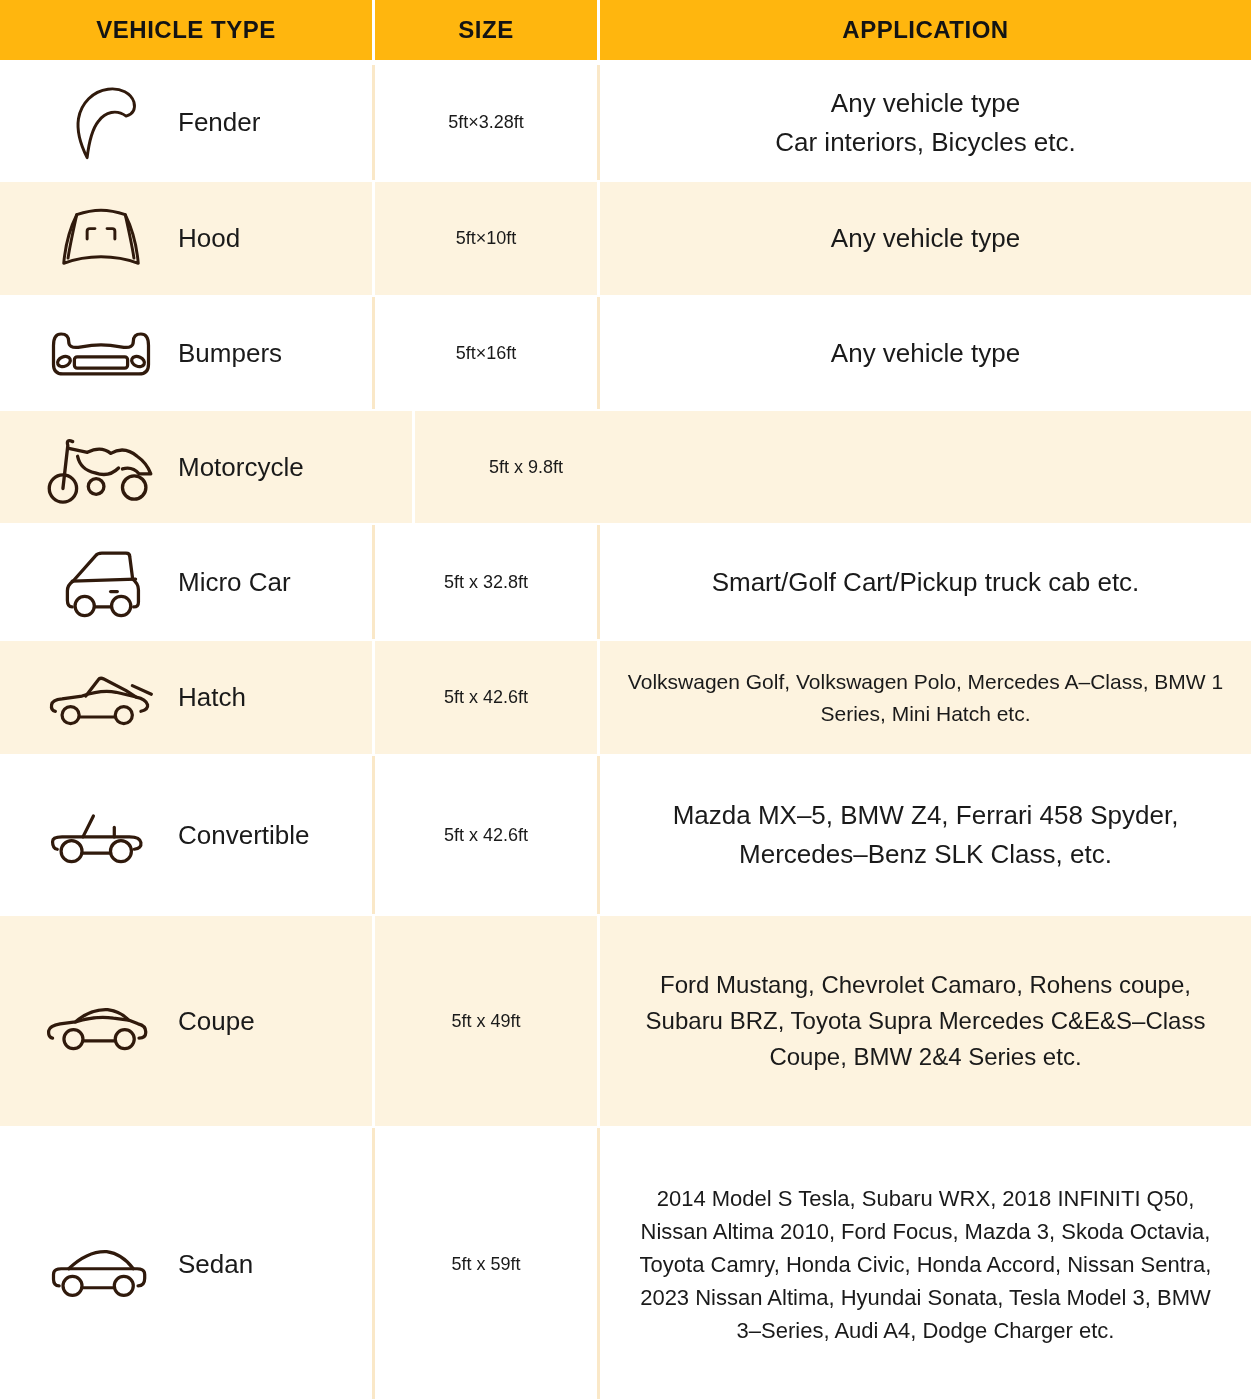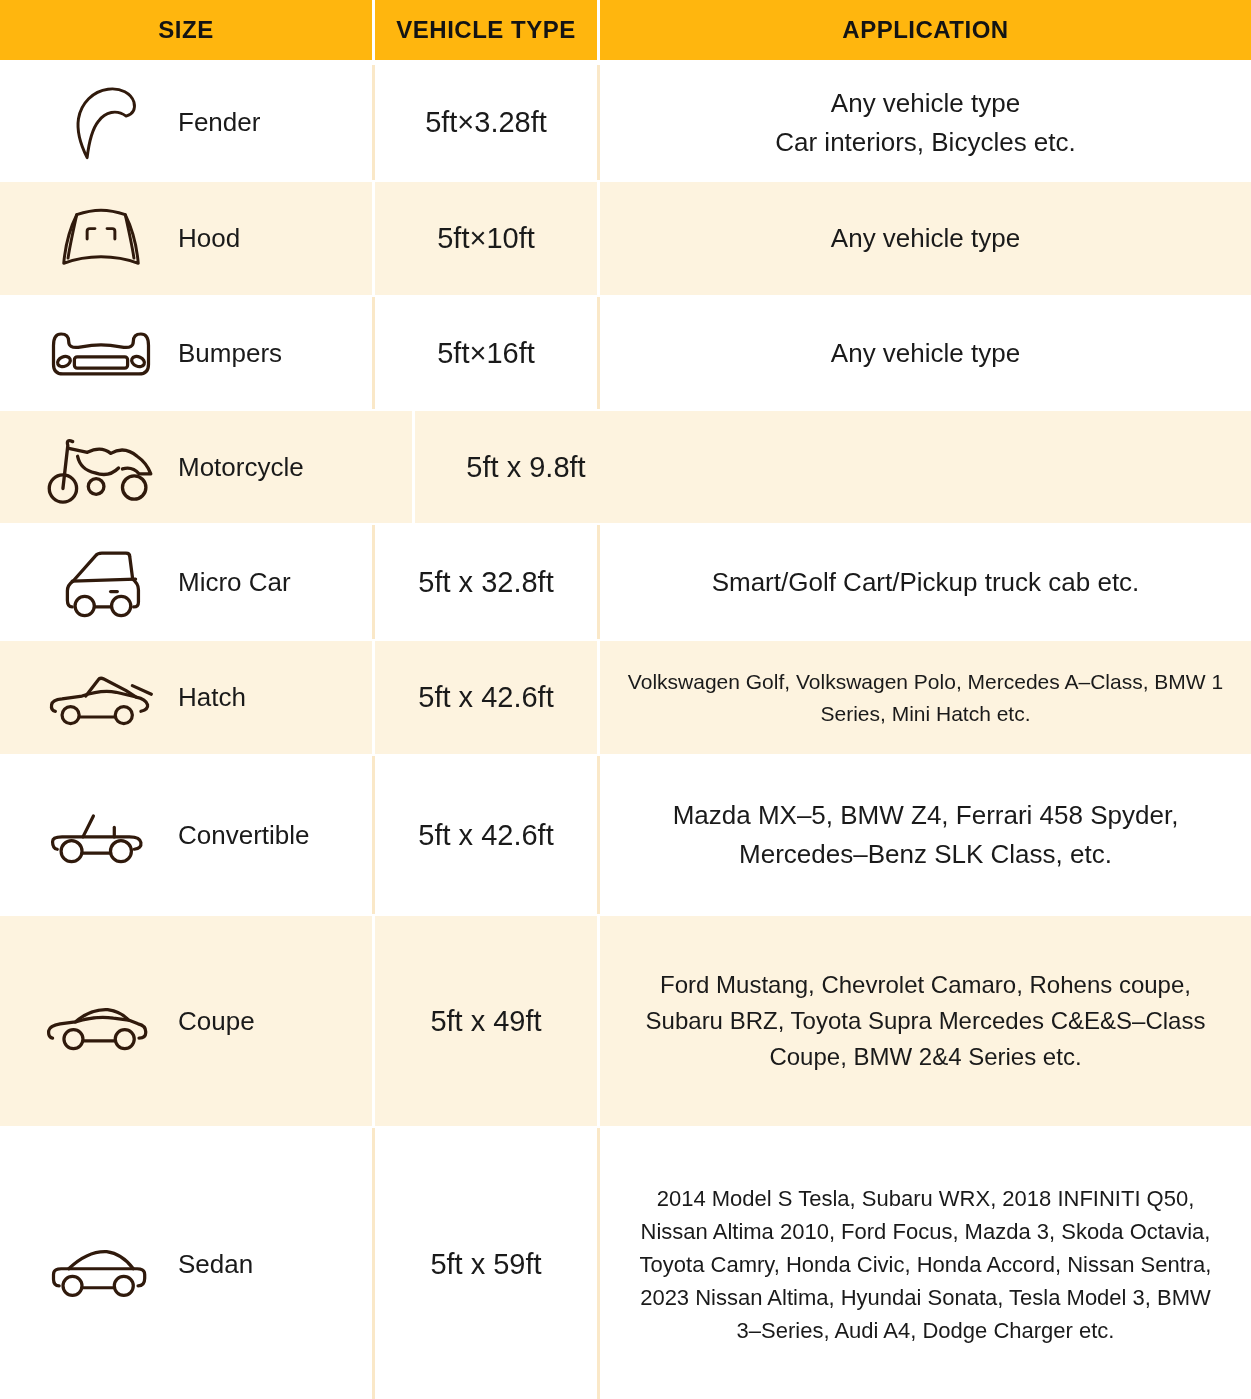--- a/index.html
+++ b/index.html
@@ -38,21 +38,21 @@
     width:134px;flex:0 0 134px;
     display:flex;align-items:center;justify-content:center;
   }
   .icon svg{display:block;}
   .vlabel{
     margin-left:10px;
     font-size:26px;font-weight:500;color:#1a1a1a;
   }
   .c-size{
     justify-content:center;
-    font-size:29px;font-weight:500;color:#1a1a1a;
+    font-size:18px;font-weight:500;color:#1a1a1a;
   }
   .c-app{
     justify-content:center;
     text-align:center;
     padding:8px 26px;
     font-weight:500;color:#1a1a1a;
     white-space:pre-line;
     line-height:1.5;
   }
   .app-26{font-size:26px;}
@@ -70,22 +70,22 @@
   .r7{min-height:210px;}
   .r8{min-height:272px;}
   .st{fill:none;stroke:#301A0C;stroke-width:3.4;stroke-linecap:round;stroke-linejoin:round;}
 </style>
 </head>
 <body>
 
 <div class="table">
 
   <div class="hdr">
+    <div class="hcell">VEHICLE TYPE</div>
     <div class="hcell">SIZE</div>
-    <div class="hcell">VEHICLE TYPE</div>
     <div class="hcell">APPLICATION</div>
   </div>
 
   <div class="row r0">
     <div class="cell c-type">
       <span class="icon">
         <svg width="78" height="92" viewBox="0 0 90 96">
           <path class="st" d="M29 88 C21 72 17 56 19 43 C22 25 36 11 53 9 C68 7 80 14 83 24 C85 32 82 38 74 40 C63 32 50 35 42 46 C34 56 31 71 29 88 Z"></path>
         </svg>
       </span>

